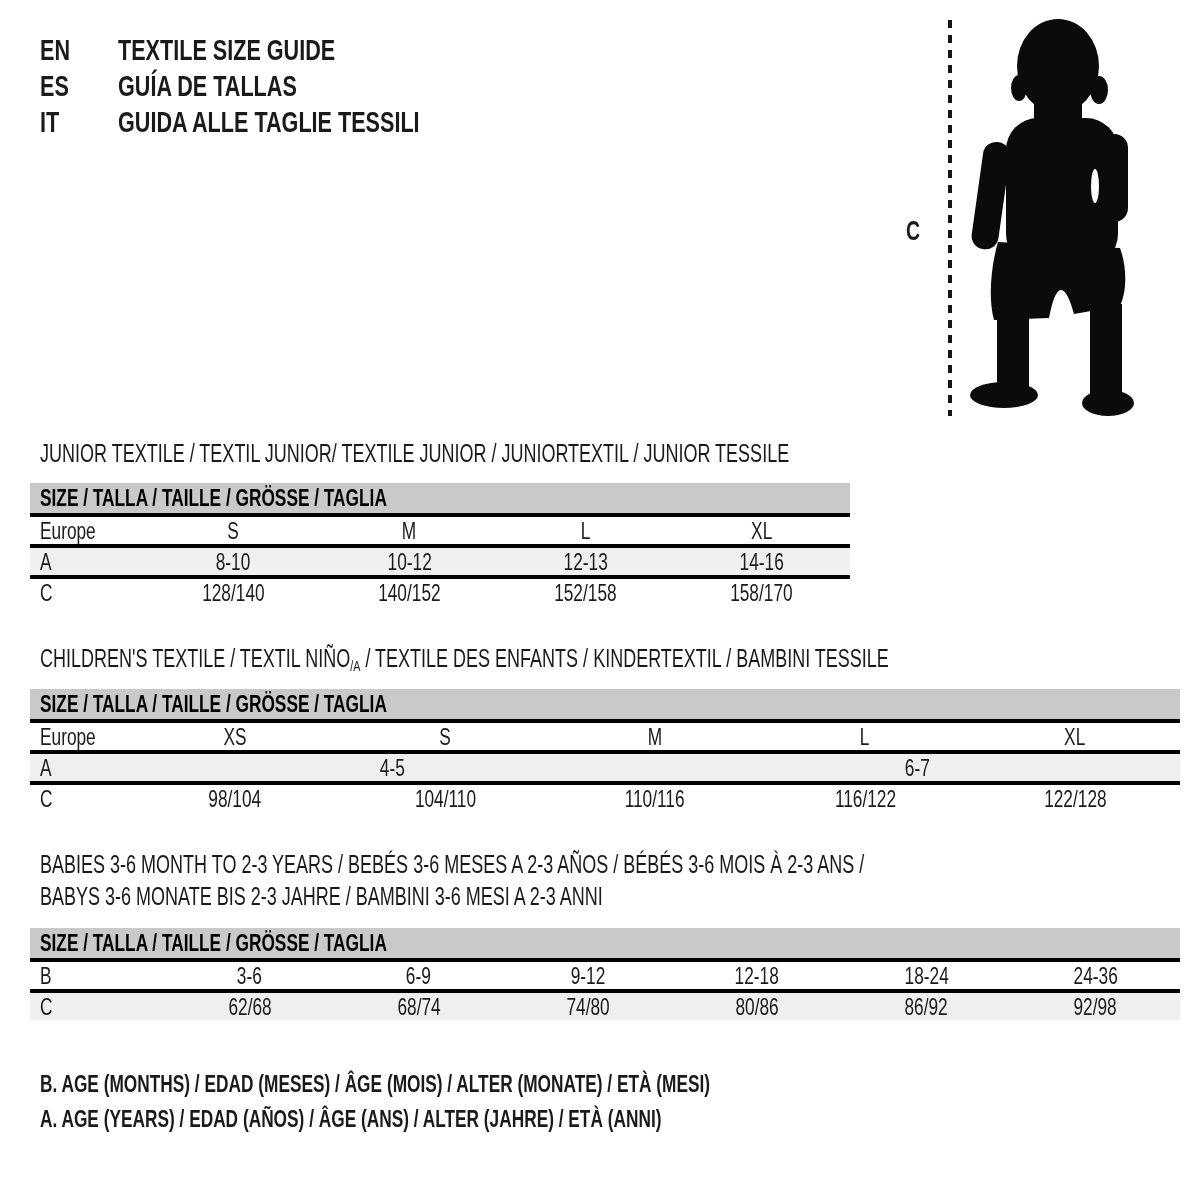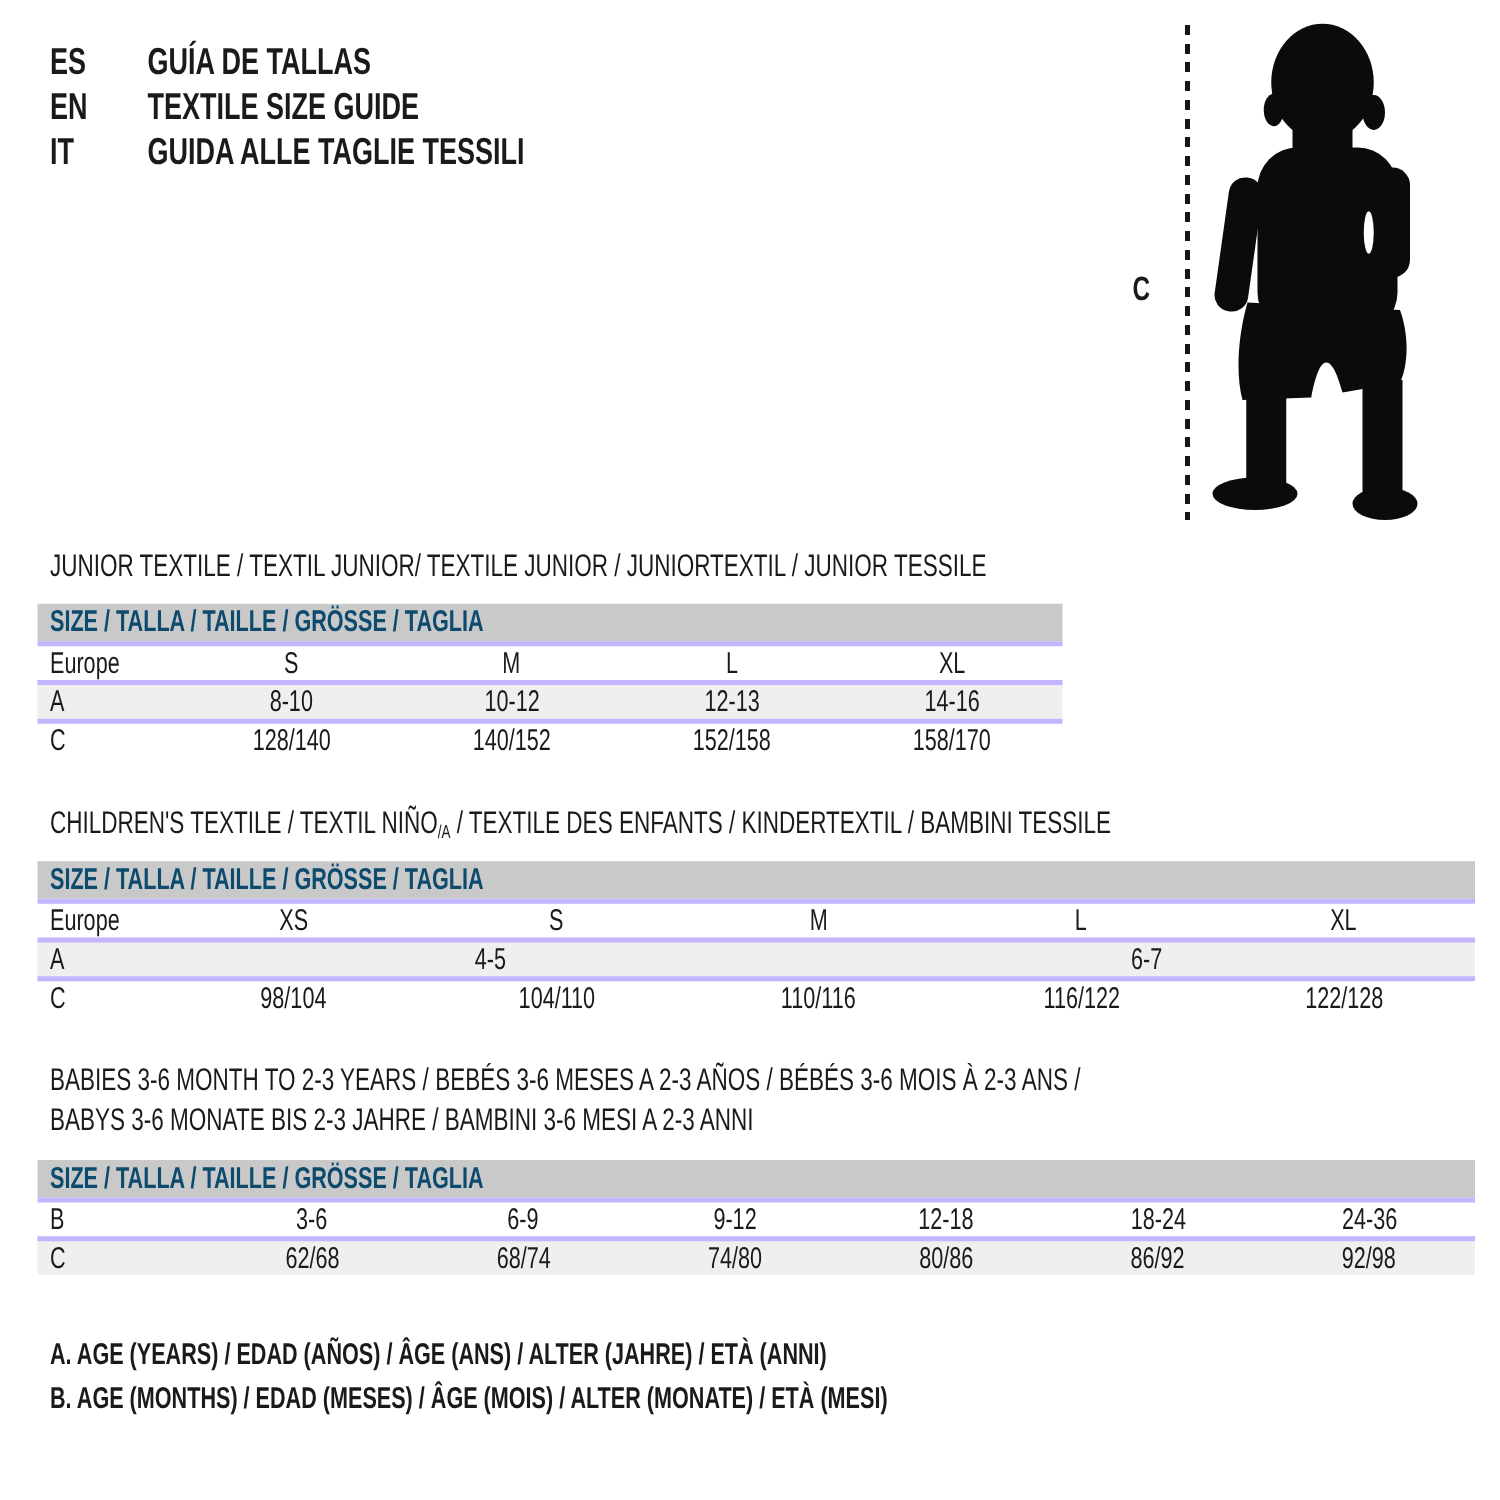--- a/index.html
+++ b/index.html
@@ -20,47 +20,47 @@
   .measure-label{position:absolute;left:906px;top:216px;font-size:27px;font-weight:bold;}
   .toddler{position:absolute;left:962px;top:14px;}
 
   
   .sec-title{position:absolute;left:40px;font-size:25px;font-weight:normal;line-height:30px;}
   .sub{font-size:0.6em;vertical-align:-0.28em;}
 
   
   .tbl{position:absolute;left:30px;}
   .size-bar{height:30px;background:#c9c9c9;display:flex;align-items:center;
-            padding-left:10px;box-sizing:border-box;font-size:24px;font-weight:bold;color:#0c4a6e;}
-  .trow{display:flex;align-items:center;height:31px;border-top:4px solid #c4b5fd;
+            padding-left:10px;box-sizing:border-box;font-size:24px;font-weight:bold;color:#000000;}
+  .trow{display:flex;align-items:center;height:31px;border-top:4px solid #000000;
         box-sizing:border-box;font-size:24px;}
   .trow.stripe{background:#efefef;}
   .tlabel{padding-left:10px;box-sizing:border-box;}
   .tcell{flex:1;display:flex;justify-content:center;}
   .t-junior{width:820px;}  .t-junior .tlabel{width:115px;}
   .t-child{width:1150px;}  .t-child .tlabel{width:100px;}
   .t-babies{width:1150px;} .t-babies .tlabel{width:135px;}
 
   
   .legend{position:absolute;left:40px;top:1066px;}
   .legend-line{height:35px;display:flex;align-items:center;font-size:24px;font-weight:bold;}
 </style>
 </head>
 <body>
 
 <div class="page">
 
   <div class="lang-list">
     <div class="lang-row">
+      <span class="lang-code"><span class="cond">EN</span></span>
+      <span><span class="cond">TEXTILE SIZE GUIDE</span></span>
+    </div>
+    <div class="lang-row">
       <span class="lang-code"><span class="cond">ES</span></span>
       <span><span class="cond">GUÍA DE TALLAS</span></span>
-    </div>
-    <div class="lang-row">
-      <span class="lang-code"><span class="cond">EN</span></span>
-      <span><span class="cond">TEXTILE SIZE GUIDE</span></span>
     </div>
     <div class="lang-row">
       <span class="lang-code"><span class="cond">IT</span></span>
       <span><span class="cond">GUIDA ALLE TAGLIE TESSILI</span></span>
     </div>
   </div>
 
   <div class="measure-line"></div>
   <div class="measure-label"><span class="cond">C</span></div>
   <svg class="toddler" width="178" height="404" viewBox="0 0 178 404">
@@ -237,20 +237,20 @@
           <span class="cond center">86/92</span>
         </div>
       <div class="tcell">
           <span class="cond center">92/98</span>
         </div>
     </div>
   </div>
 
   <div class="legend">
     <div class="legend-line">
+        <span class="cond">B. AGE (MONTHS) / EDAD (MESES) / ÂGE (MOIS) / ALTER (MONATE) / ETÀ (MESI)</span>
+      </div>
+    <div class="legend-line">
         <span class="cond">A. AGE (YEARS) / EDAD (AÑOS) / ÂGE (ANS) / ALTER (JAHRE) / ETÀ (ANNI)</span>
       </div>
-    <div class="legend-line">
-        <span class="cond">B. AGE (MONTHS) / EDAD (MESES) / ÂGE (MOIS) / ALTER (MONATE) / ETÀ (MESI)</span>
-      </div>
   </div>
 
 </div>
 
 </body></html>

